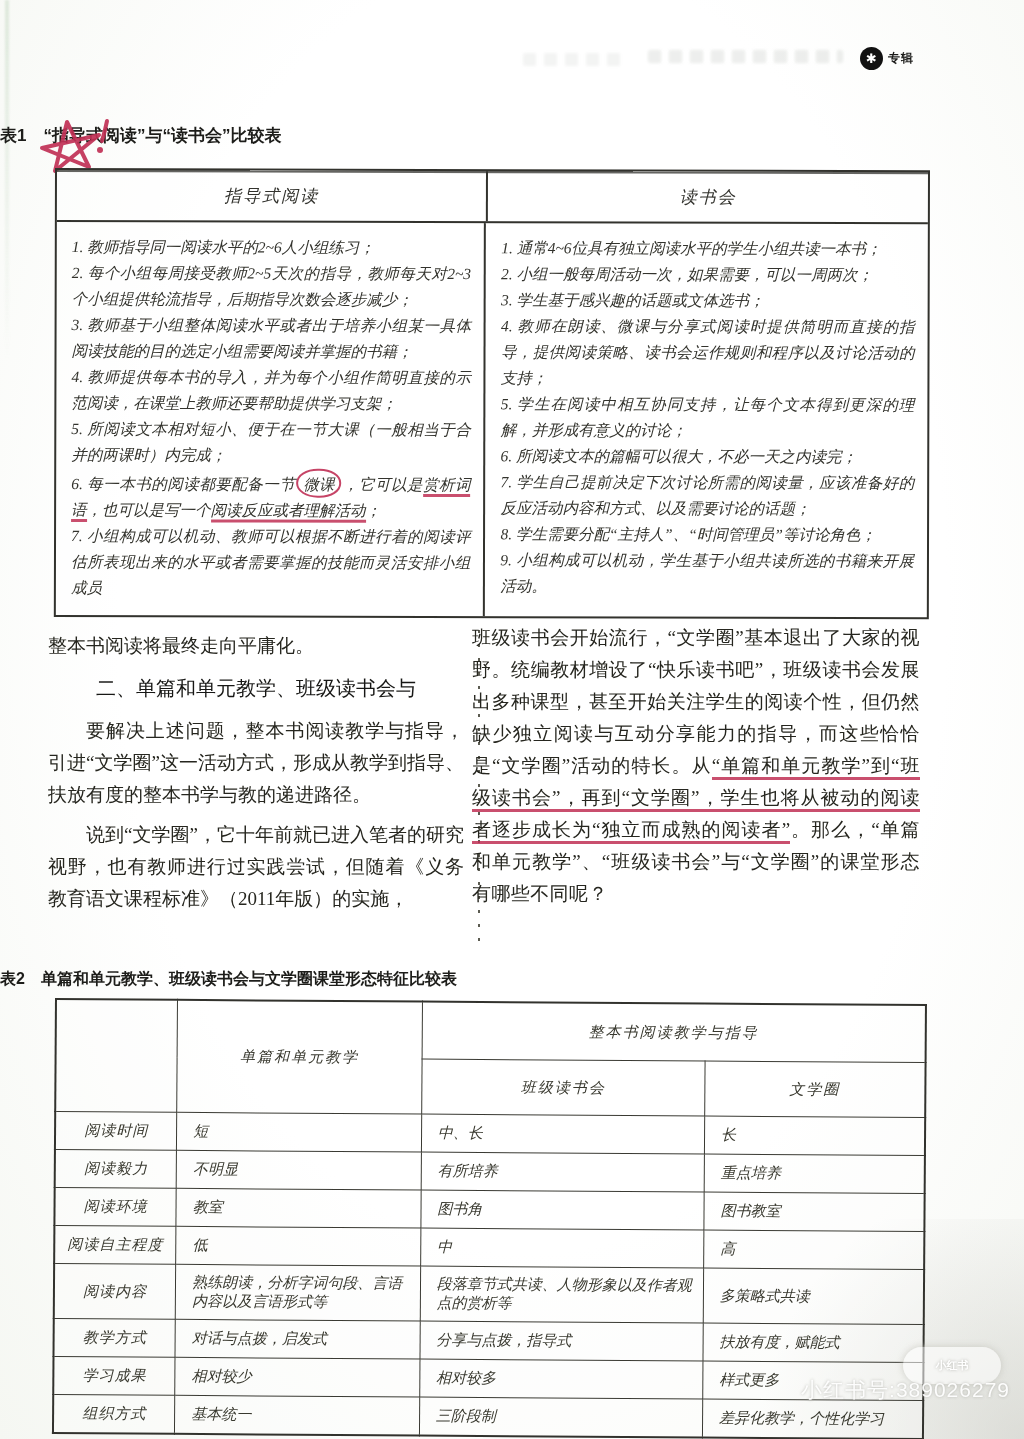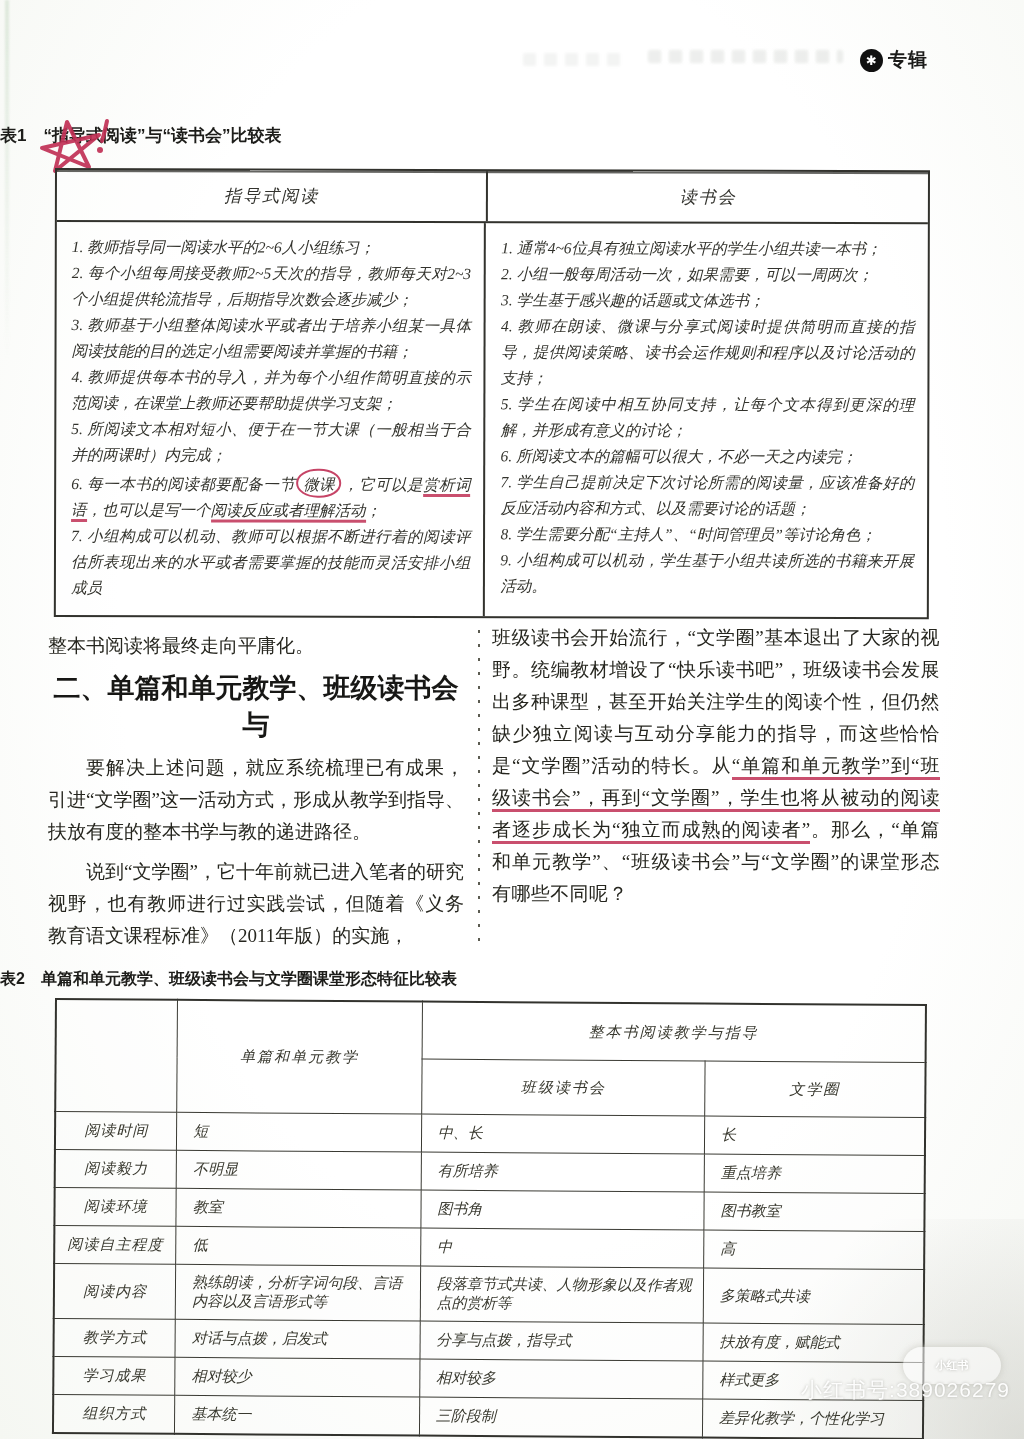--- a/index.html
+++ b/index.html
@@ -20,21 +20,21 @@
   
   .ghost-strip{position:absolute;height:13px;border-radius:2px;opacity:.55;filter:blur(1.6px);
     background:repeating-linear-gradient(90deg, rgba(145,152,144,.30) 0 13px, rgba(145,152,144,0) 13px 21px);}
   #ghost1{left:523px;top:53px;width:104px;opacity:.35;}
   #ghost2{left:648px;top:50px;width:195px;}
   .badge{position:absolute;left:860px;top:47px;display:flex;align-items:center;gap:5px;}
   .badge-circle{width:23px;height:23px;border-radius:50%;background:#111;color:#fff;
     display:flex;align-items:center;justify-content:center;font-size:13px;line-height:1;
     font-family:"DejaVu Sans",sans-serif;}
   .badge-label{font-family:Liberation Mono, monospace;font-weight:bold;
-    font-size:19px;color:#1b1b19;letter-spacing:1px;}
+    font-size:12px;color:#1b1b19;letter-spacing:1px;}
 
   
   .tbl-title{position:absolute;left:0;width:940px;text-align:left;
     font-family:"Liberation Sans","DejaVu Sans",sans-serif;font-weight:bold;color:#1d1d1a;}
   #t1-title{top:124px;font-size:17px;}
   #t2-title{top:969px;font-size:16px;}
   #star-note{position:absolute;left:36px;top:118px;}
   .mark-underline{border-bottom:3px solid rgba(192,48,85,.85);padding-bottom:1px;}
   .mark-circle{display:inline-block;border:2.5px solid rgba(192,48,85,.9);border-radius:48%;
     padding:4px 5px 2px 5px;margin:0 1px;line-height:19px;}
@@ -49,26 +49,26 @@
   .t1-h.right{flex:1;height:100%;display:flex;align-items:center;justify-content:center;}
   .t1-body{display:flex;}
   .t1-col{padding:12px 13px 14px 15px;}
   .t1-col.left{width:49.3%;border-right:2px solid #32322d;box-sizing:border-box;}
   .t1-col.right{flex:1;box-sizing:border-box;}
   .t-item{font-style:italic;font-size:15.5px;line-height:26px;text-align:justify;color:#33332d;}
 
   
   .col{position:absolute;top:622px;font-size:19px;line-height:32px;text-align:justify;color:#26261f;}
   #col-left{left:40px;width:432px;}
-  #col-right{left:492px;width:448px;letter-spacing:.4px;}
+  #col-right{left:472px;width:448px;letter-spacing:.4px;}
   #col-left p{margin:8px;}
   #closing-line{text-indent:0;}
   .section-heading{margin:18px 0 10px 0;text-align:center;
-    font-family:"Liberation Sans","DejaVu Sans",sans-serif;font-weight:bold;
-    font-size:27px;line-height:37px;color:#171715;text-indent:0 !important;}
+    font-family:"Liberation Sans","DejaVu Sans",sans-serif;font-weight:normal;
+    font-size:20px;line-height:37px;color:#171715;text-indent:0 !important;}
   .indent{text-indent:2em;}
   #para1{margin-top:4px !important;}
   #divider{position:absolute;left:478px;top:630px;width:2px;height:312px;
     background:repeating-linear-gradient(to bottom,#5b5b51 0 3px,transparent 3px 14px);}
 
   
   #table2{position:absolute;left:55px;top:998px;width:872px;border-collapse:collapse;
     transform:rotate(.4deg);transform-origin:top left;
     font-style:italic;font-size:15px;color:#39392f;background:rgba(255,255,255,.3);}
   #table2 td{border:1.8px solid #3a3a33;padding:8px 10px;}
@@ -136,21 +136,21 @@
           <div class="t-item"><span>7. 学生自己提前决定下次讨论所需的阅读量，应该准备好的反应活动内容和方式、以及需要讨论的话题；</span></div>
           <div class="t-item"><span>8. 学生需要分配“主持人”、“时间管理员”等讨论角色；</span></div>
           <div class="t-item"><span>9. 小组构成可以机动，学生基于小组共读所选的书籍来开展活动。</span></div>
         </div>
     </div>
   </div>
 
   <div id="col-left" class="col">
     <p id="closing-line">整本书阅读将最终走向平庸化。</p>
     <p class="section-heading">二、单篇和单元教学、班级读书会与</p>
-    <p id="para1" class="indent">要解决上述问题，就应系统梳理已有成果，引进“文学圈”这一活动方式，形成从教学到指导、扶放有度的整本书学与教的递进路径。</p>
+    <p id="para1" class="indent">要解决上述问题，整本书阅读教学与指导，引进“文学圈”这一活动方式，形成从教学到指导、扶放有度的整本书学与教的递进路径。</p>
     <p class="indent">说到“文学圈”，它十年前就已进入笔者的研究视野，也有教师进行过实践尝试，但随着《义务教育语文课程标准》（2011年版）的实施，</p>
   </div>
   <div id="divider"></div>
   <div id="col-right" class="col"><span>班级读书会开始流行，“文学圈”基本退出了大家的视野。统编教材增设了“快乐读书吧”，班级读书会发展出多种课型，甚至开始关注学生的阅读个性，但仍然缺少独立阅读与互动分享能力的指导，而这些恰恰是“文学圈”活动的特长。从</span><span class="mark-underline">“单篇和单元教学”到“班级读书会”，再到“文学圈”，学生也将从被动的阅读者逐步成长为“独立而成熟的阅读者”</span><span>。那么，“单篇和单元教学”、“班级读书会”与“文学圈”的课堂形态有哪些不同呢？</span></div>
 
   <div id="t2-title" class="tbl-title">表2　单篇和单元教学、班级读书会与文学圈课堂形态特征比较表</div>
 
   <table id="table2">
     <colgroup>
       <col style="width:122px">

